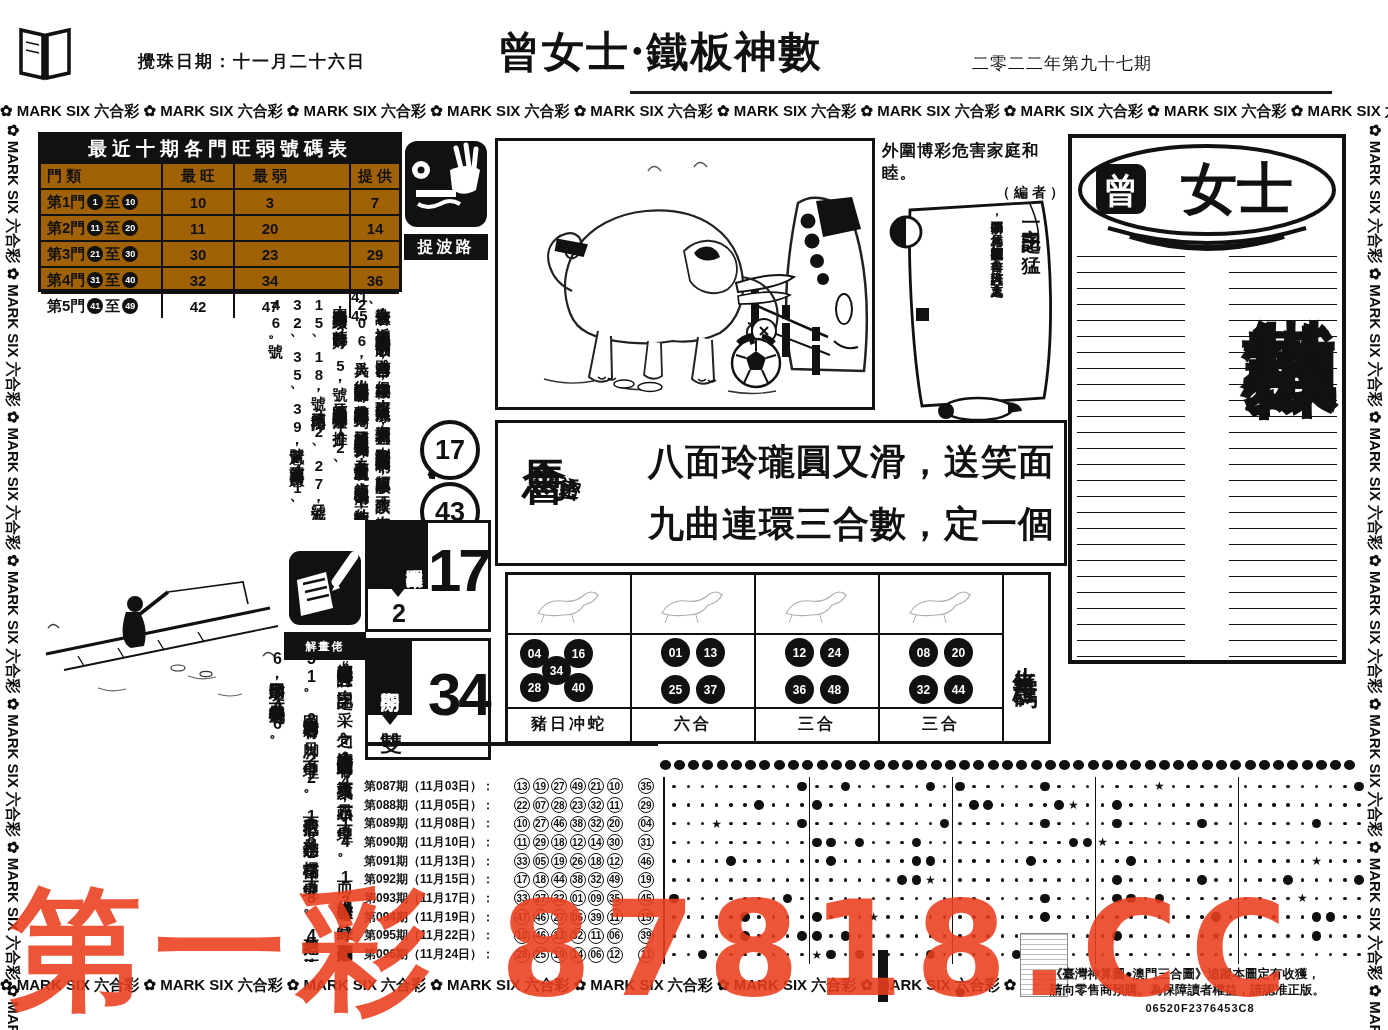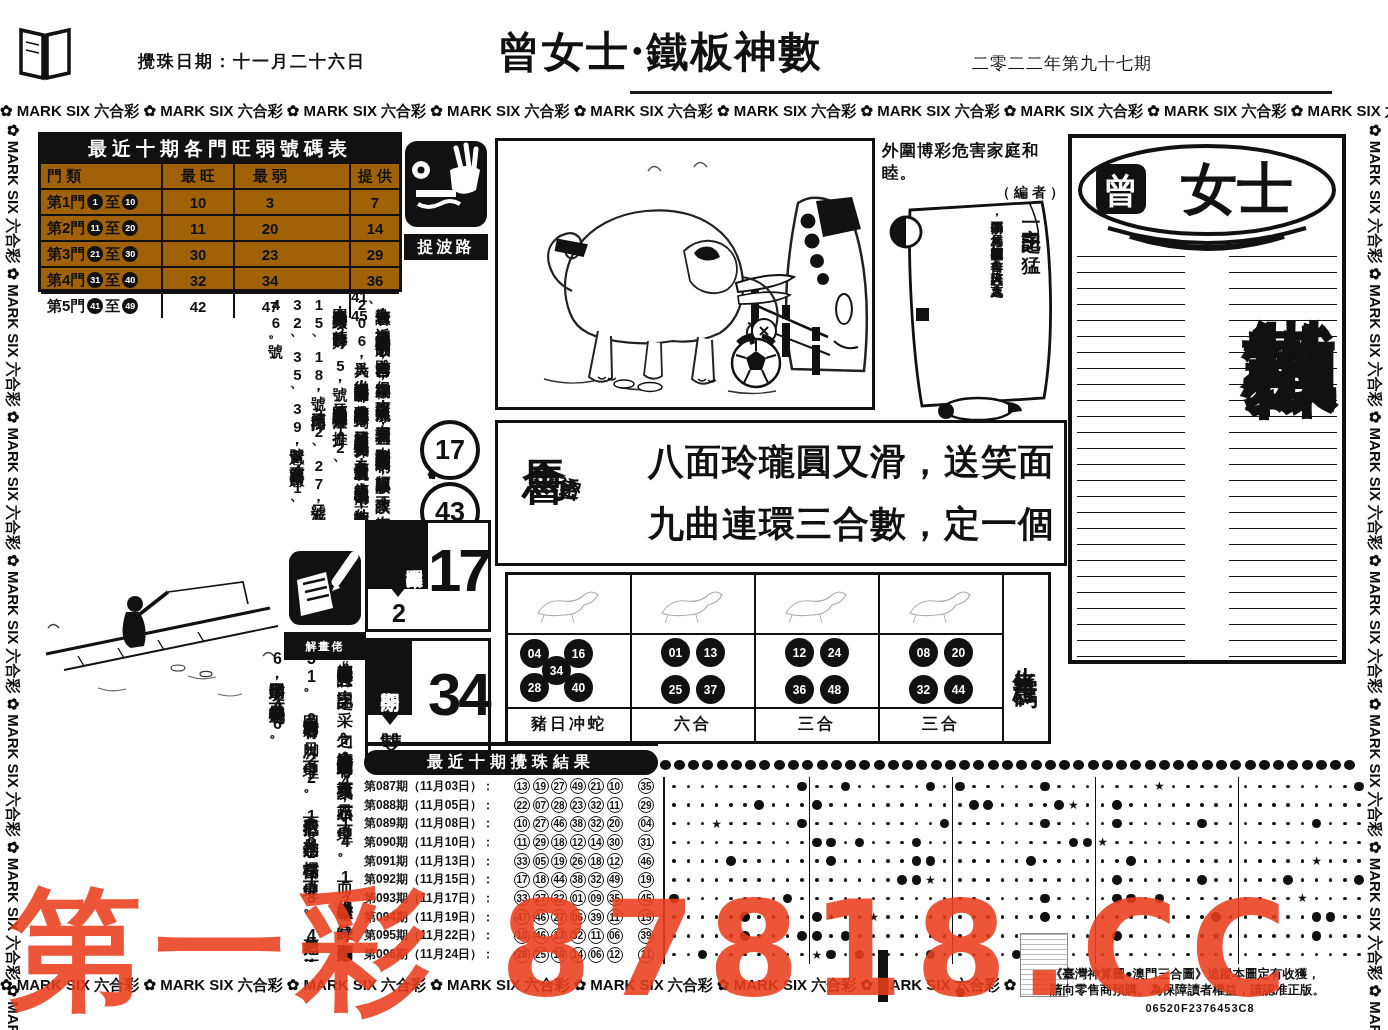--- a/index.html
+++ b/index.html
@@ -415,21 +415,20 @@
       <rect x="24" y="24" width="50" height="50" rx="9" fill="#111"></rect>
       <text x="49" y="62" text-anchor="middle" font-size="34" font-weight="bold" fill="#fff" font-family="DejaVu Serif,serif">曾</text>
       <text x="165" y="68" text-anchor="middle" font-size="56" font-weight="bold" fill="#111" font-family="DejaVu Serif,serif">女士</text>
     </svg>
     <div id="ruled"></div>
     <div id="callig" class="vert">鐵板神數</div>
   </div>
 
 
   <div class="abs" id="rule-above-results"></div>
-  <div class="abs bar" id="results-title">最近十期攪珠結果</div>
   <div class="abs" id="hballs">
       <div>
         <b></b>
       </div>
       <div>
         <b></b>
       </div>
       <div>
         <b></b>
       </div>

